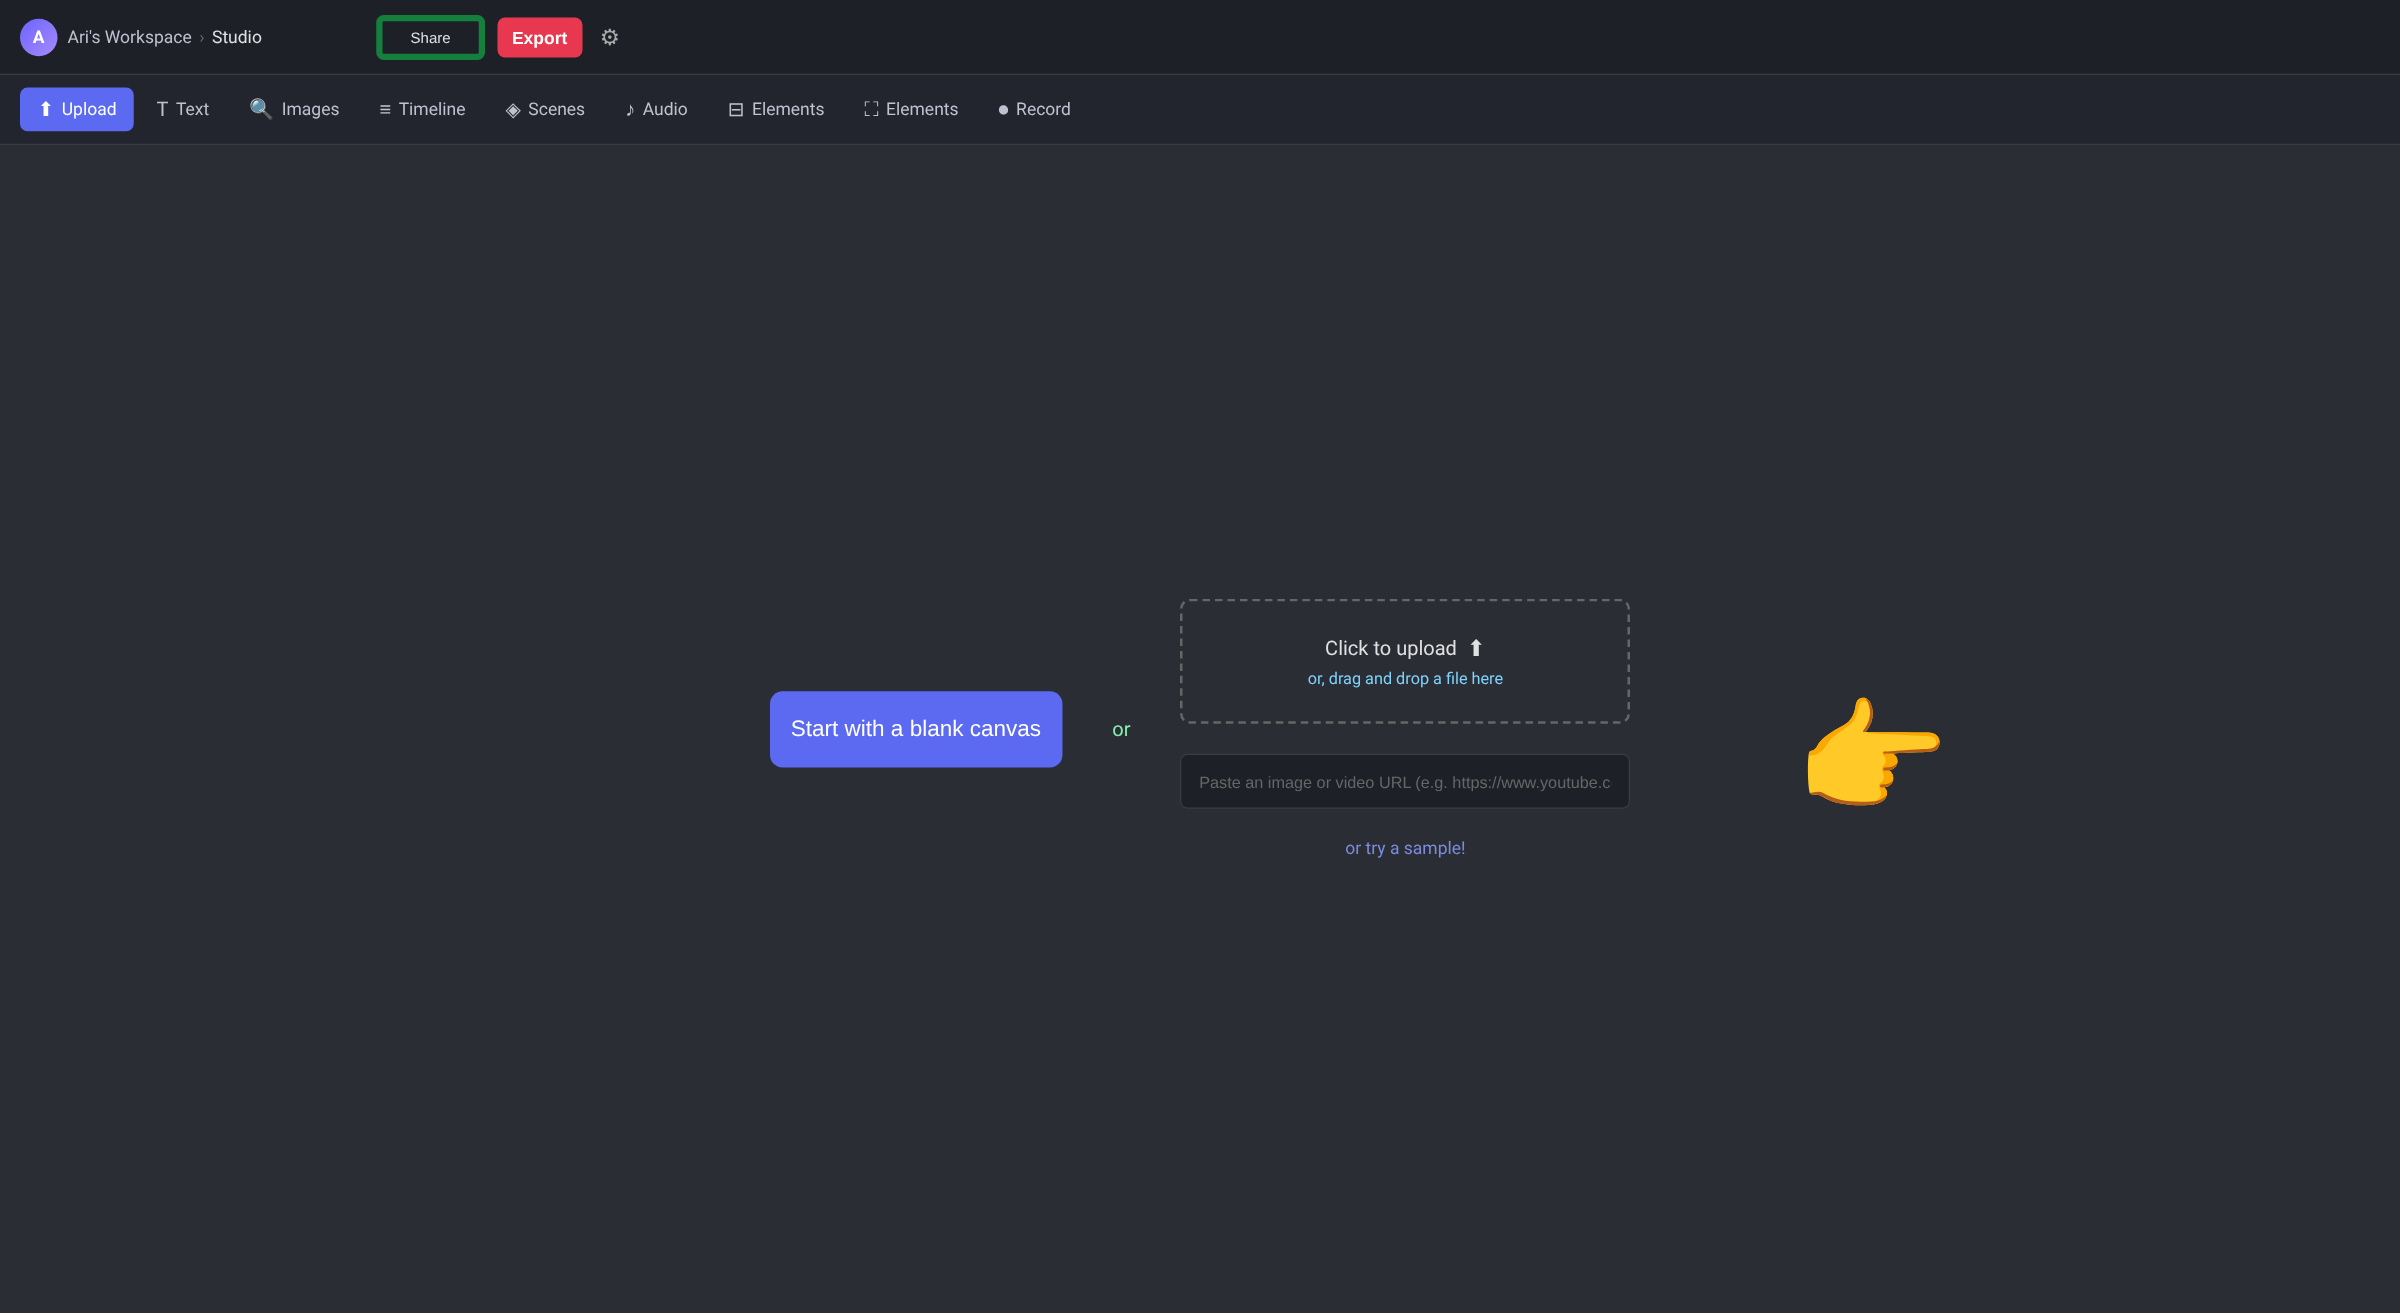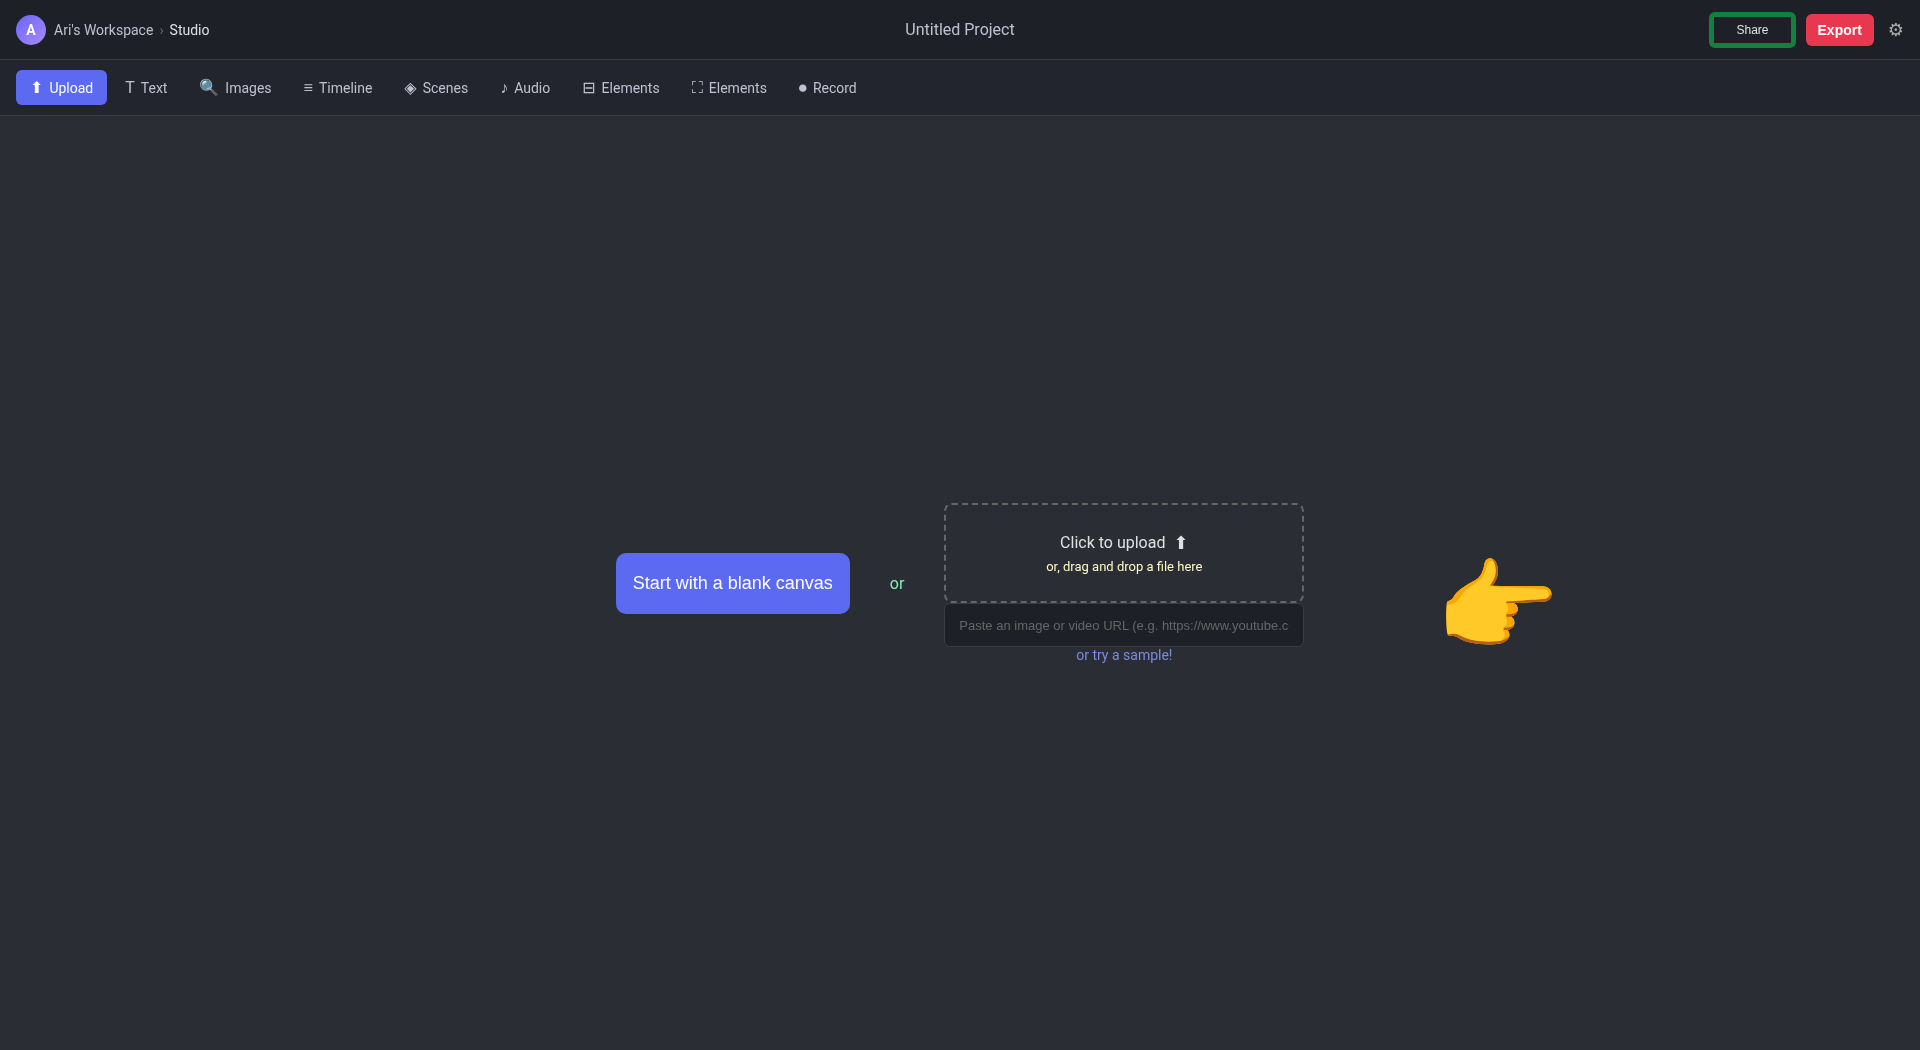--- a/index.html
+++ b/index.html
@@ -173,21 +173,21 @@
     }
 
     .or-text {
       font-size: 16px;
       color: #86efac;
     }
 
     .upload-area-container {
       display: flex;
       flex-direction: column;
-      gap: 0;
+      gap: 24px;
       align-items: center;
     }
 
     .upload-drop-zone {
       width: 360px;
       height: 100px;
       border: 2px dashed #666;
       border-radius: 8px;
       display: flex;
       flex-direction: column;
@@ -205,21 +205,21 @@
       align-items: center;
       gap: 8px;
     }
 
     .upload-arrow {
       font-size: 18px;
     }
 
     .drag-drop-text {
       font-size: 13px;
-      color: #fef9c3;
+      color: #7dd3fc;
     }
 
     .url-input {
       width: 360px;
       height: 44px;
       background-color: #1e2028;
       border: 1px solid #3a3c46;
       border-radius: 6px;
       color: #888;
       padding: 0 14px;
@@ -253,23 +253,20 @@
 <body>
 
 <nav class="top-nav">
   <div class="nav-left">
     <div class="workspace-avatar">A</div>
     <div class="breadcrumb">
       <span class="breadcrumb-workspace">Ari's Workspace</span>
       <span class="breadcrumb-separator">›</span>
       <span class="breadcrumb-current">Studio</span>
     </div>
-  </div>
-  <div class="nav-center">
-    <span class="project-title">Untitled Project</span>
   </div>
   <div class="nav-right">
     <button class="share-btn">Share</button>
     <button class="export-btn">Export</button>
     <span class="settings-icon">⚙</span>
   </div>
 </nav>
 
 <div class="toolbar" id="toolbar-container">
     <div class="toolbar-item active">

